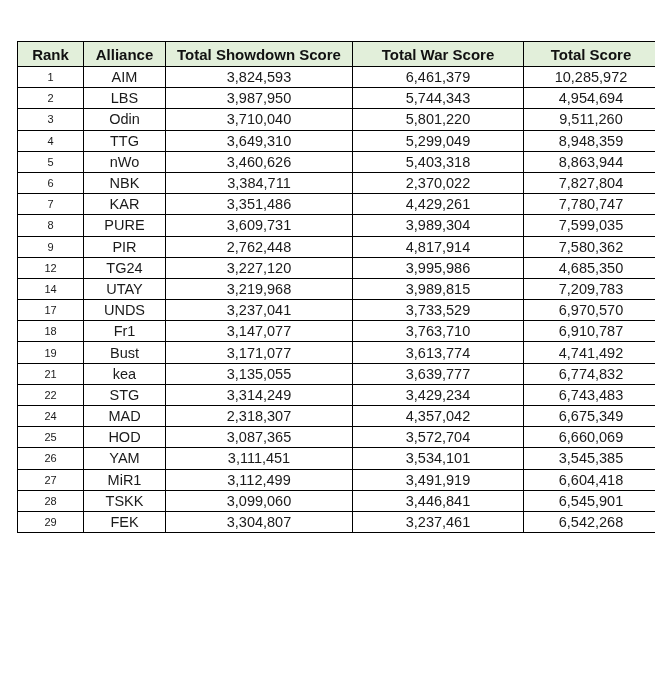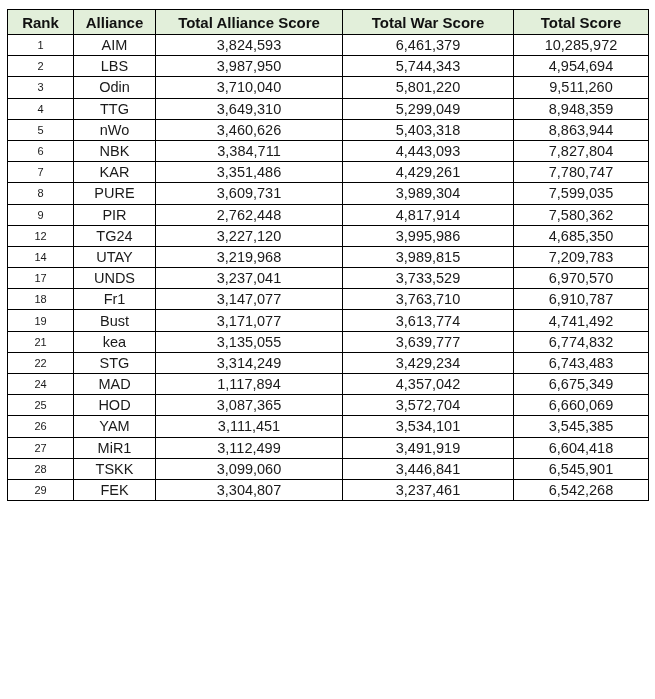--- a/index.html
+++ b/index.html
@@ -5,22 +5,23 @@
   html, body {
     margin: 0;
     padding: 0;
     background: #ffffff;
     width: 655px;
     height: 699px;
     font-family: "Liberation Sans", sans-serif;
     overflow: hidden;
   }
   .wrap {
-    padding: 9px 7px 0 7px;
+    padding: 9px 7px 0 17px;
     box-sizing: border-box;
+    margin-top: 32px;
   }
   table.ranking {
     border-collapse: collapse;
     width: 641px;
     table-layout: fixed;
   }
   table.ranking th,
   table.ranking td {
     border: 1.5px solid #000000;
     text-align: center;
@@ -60,21 +61,21 @@
       <col class="c-rank">
       <col class="c-alliance">
       <col class="c-showdown">
       <col class="c-war">
       <col class="c-total">
     </colgroup>
     <thead>
       <tr>
         <th>Rank</th>
         <th>Alliance</th>
-        <th>Total Alliance Score</th>
+        <th>Total Showdown Score</th>
         <th>Total War Score</th>
         <th>Total Score</th>
       </tr>
     </thead>
     <tbody>
         <tr>
           <td class="rank">1</td>
           <td>AIM</td>
           <td>3,824,593</td>
           <td>6,461,379</td>
@@ -105,21 +106,21 @@
           <td class="rank">5</td>
           <td>nWo</td>
           <td>3,460,626</td>
           <td>5,403,318</td>
           <td>8,863,944</td>
         </tr>
         <tr>
           <td class="rank">6</td>
           <td>NBK</td>
           <td>3,384,711</td>
-          <td>4,443,093</td>
+          <td>2,370,022</td>
           <td>7,827,804</td>
         </tr>
         <tr>
           <td class="rank">7</td>
           <td>KAR</td>
           <td>3,351,486</td>
           <td>4,429,261</td>
           <td>7,780,747</td>
         </tr>
         <tr>
@@ -181,21 +182,21 @@
         <tr>
           <td class="rank">22</td>
           <td>STG</td>
           <td>3,314,249</td>
           <td>3,429,234</td>
           <td>6,743,483</td>
         </tr>
         <tr>
           <td class="rank">24</td>
           <td>MAD</td>
-          <td>1,117,894</td>
+          <td>2,318,307</td>
           <td>4,357,042</td>
           <td>6,675,349</td>
         </tr>
         <tr>
           <td class="rank">25</td>
           <td>HOD</td>
           <td>3,087,365</td>
           <td>3,572,704</td>
           <td>6,660,069</td>
         </tr>

